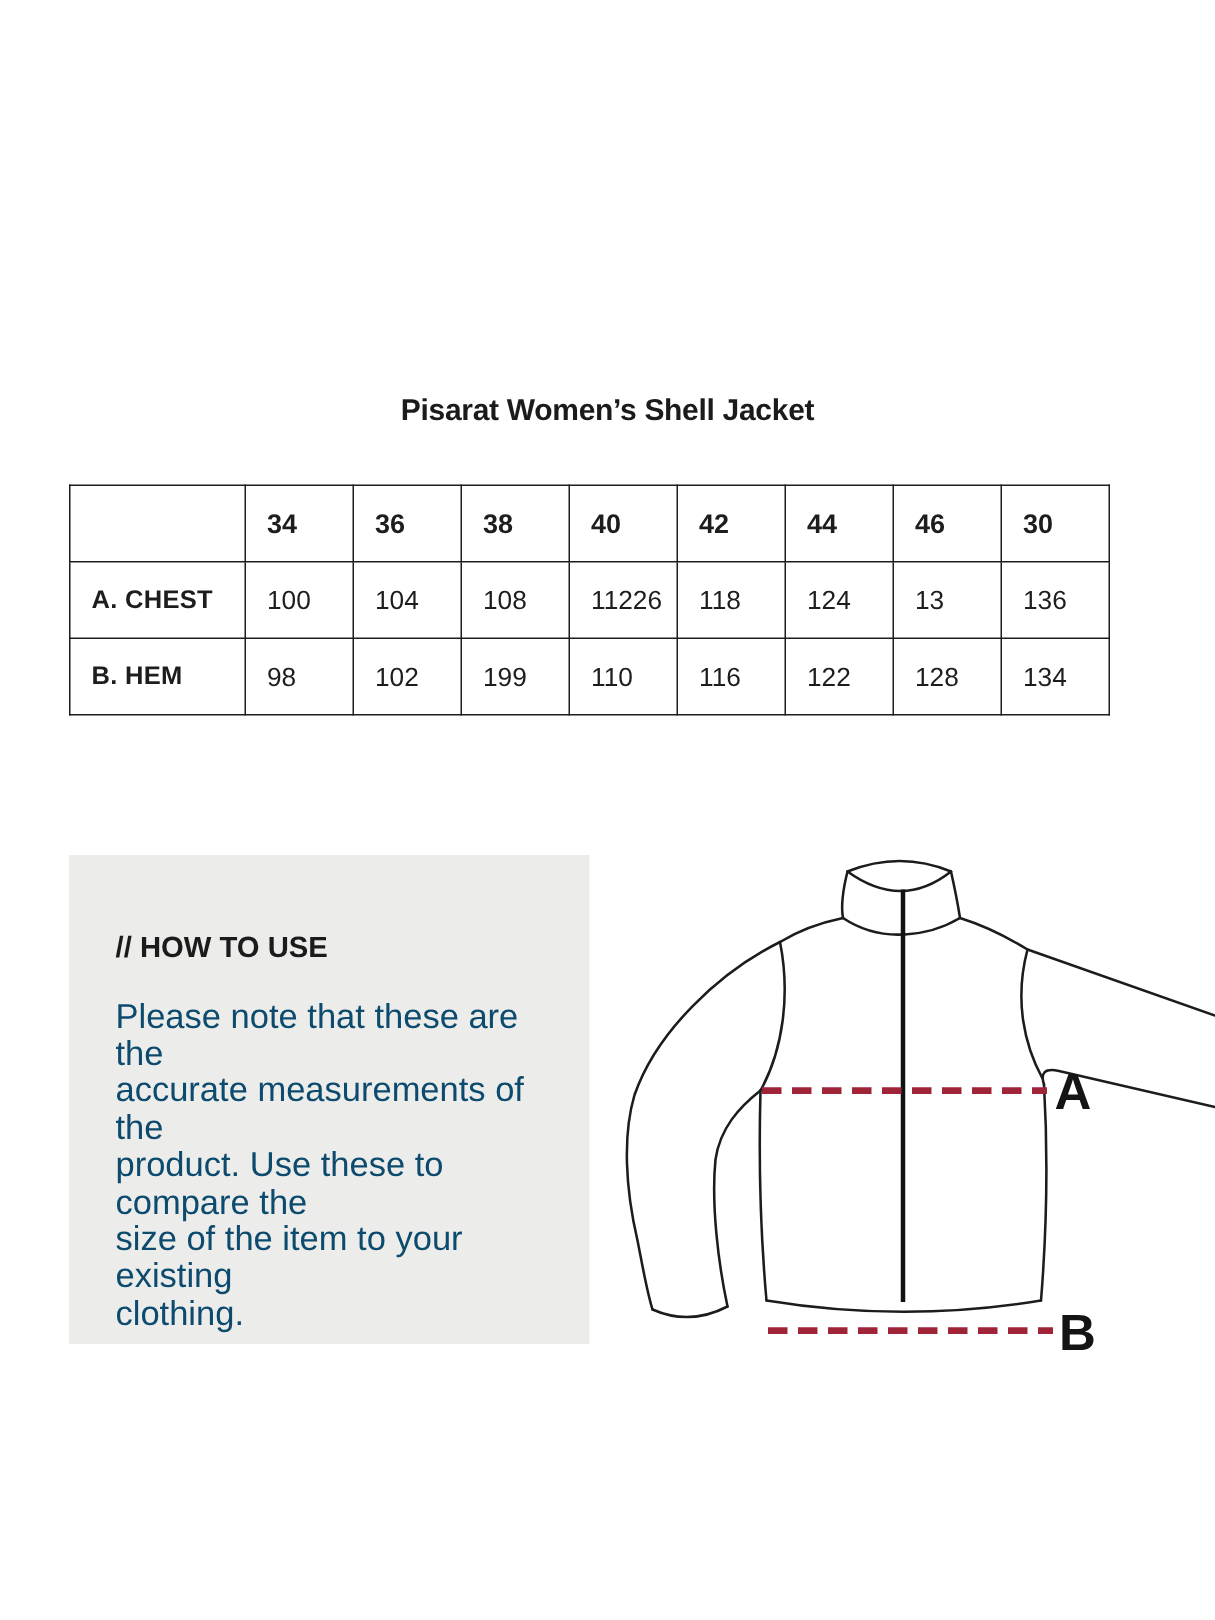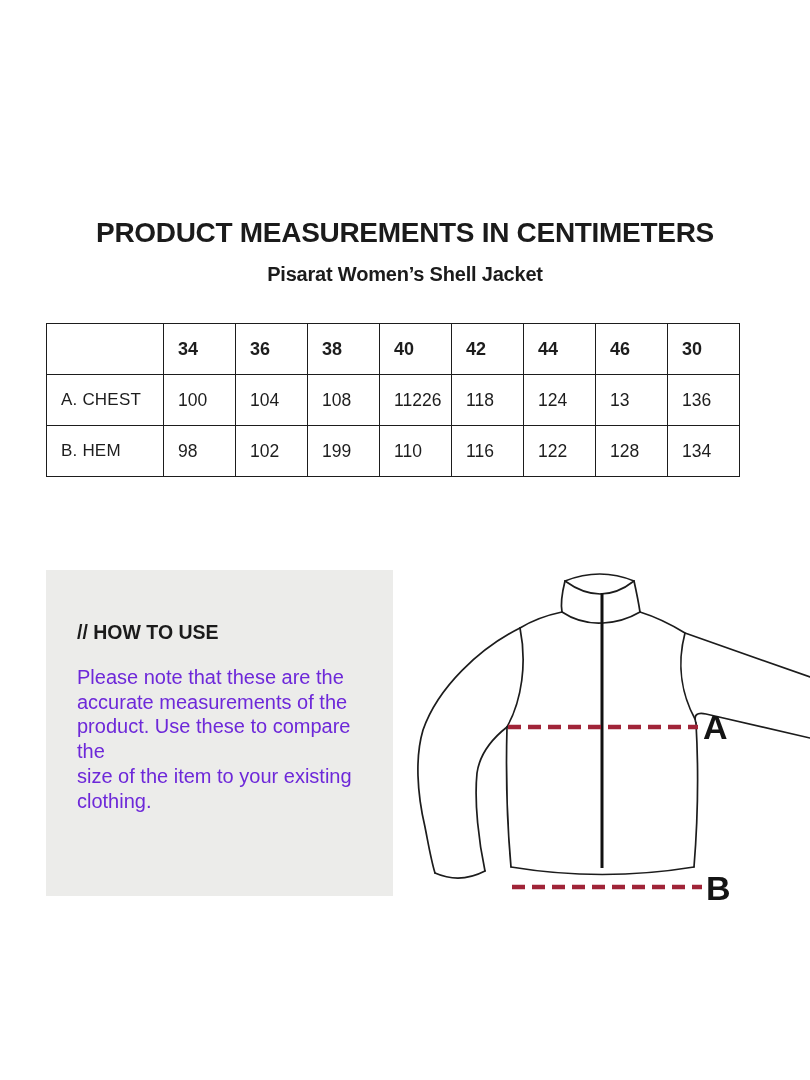--- a/index.html
+++ b/index.html
@@ -17,38 +17,37 @@
   }
   table.sizes{
     position:absolute;left:46px;top:323px;width:694px;
     border-collapse:collapse;table-layout:fixed;
   }
   table.sizes th, table.sizes td{
     border:1.5px solid #1d1d1d;height:50px;vertical-align:middle;
     text-align:left;padding:0 0 0 14px;font-size:17.5px;font-weight:400;color:#1d1d1d;
   }
   table.sizes th{font-weight:700;font-size:18px;}
-  table.sizes td.rowlabel{font-weight:400;font-size:17px;letter-spacing:0.2px;}
+  table.sizes td.rowlabel{font-weight:700;font-size:17px;letter-spacing:0.2px;}
   .howto{
     position:absolute;left:46px;top:570px;width:347px;height:326px;
     background:#ececea;box-sizing:border-box;padding:51px 12px 0 31px;color:#2b2b2b;
   }
   .howto-heading{font-size:19.5px;font-weight:700;color:#1b1b1b;margin:0 0 21px 0;}
-  .howto p{margin:0 0 17px 0;font-size:20px;line-height:24.7px;white-space:pre-line;color:#6d28d9;}
+  .howto p{margin:0 0 17px 0;font-size:23px;line-height:24.7px;white-space:pre-line;color:#0c4a6e;}
   .diagram{position:absolute;left:410px;top:555px;width:400px;height:360px;}
   .measure-label{
     font-family:"Liberation Sans", sans-serif;font-size:34px;font-weight:700;fill:#141414;
   }
 </style>
 </head>
 <body>
 
 <div class="page">
 
-  <h1 class="title">PRODUCT MEASUREMENTS IN CENTIMETERS</h1>
   <h2 class="subtitle">Pisarat Women’s Shell Jacket</h2>
 
   <table class="sizes">
     <colgroup>
       <col style="width:117px">
         <col style="width:72px">
         <col style="width:72px">
         <col style="width:72px">
       <col style="width:72px">
         <col style="width:72px">

